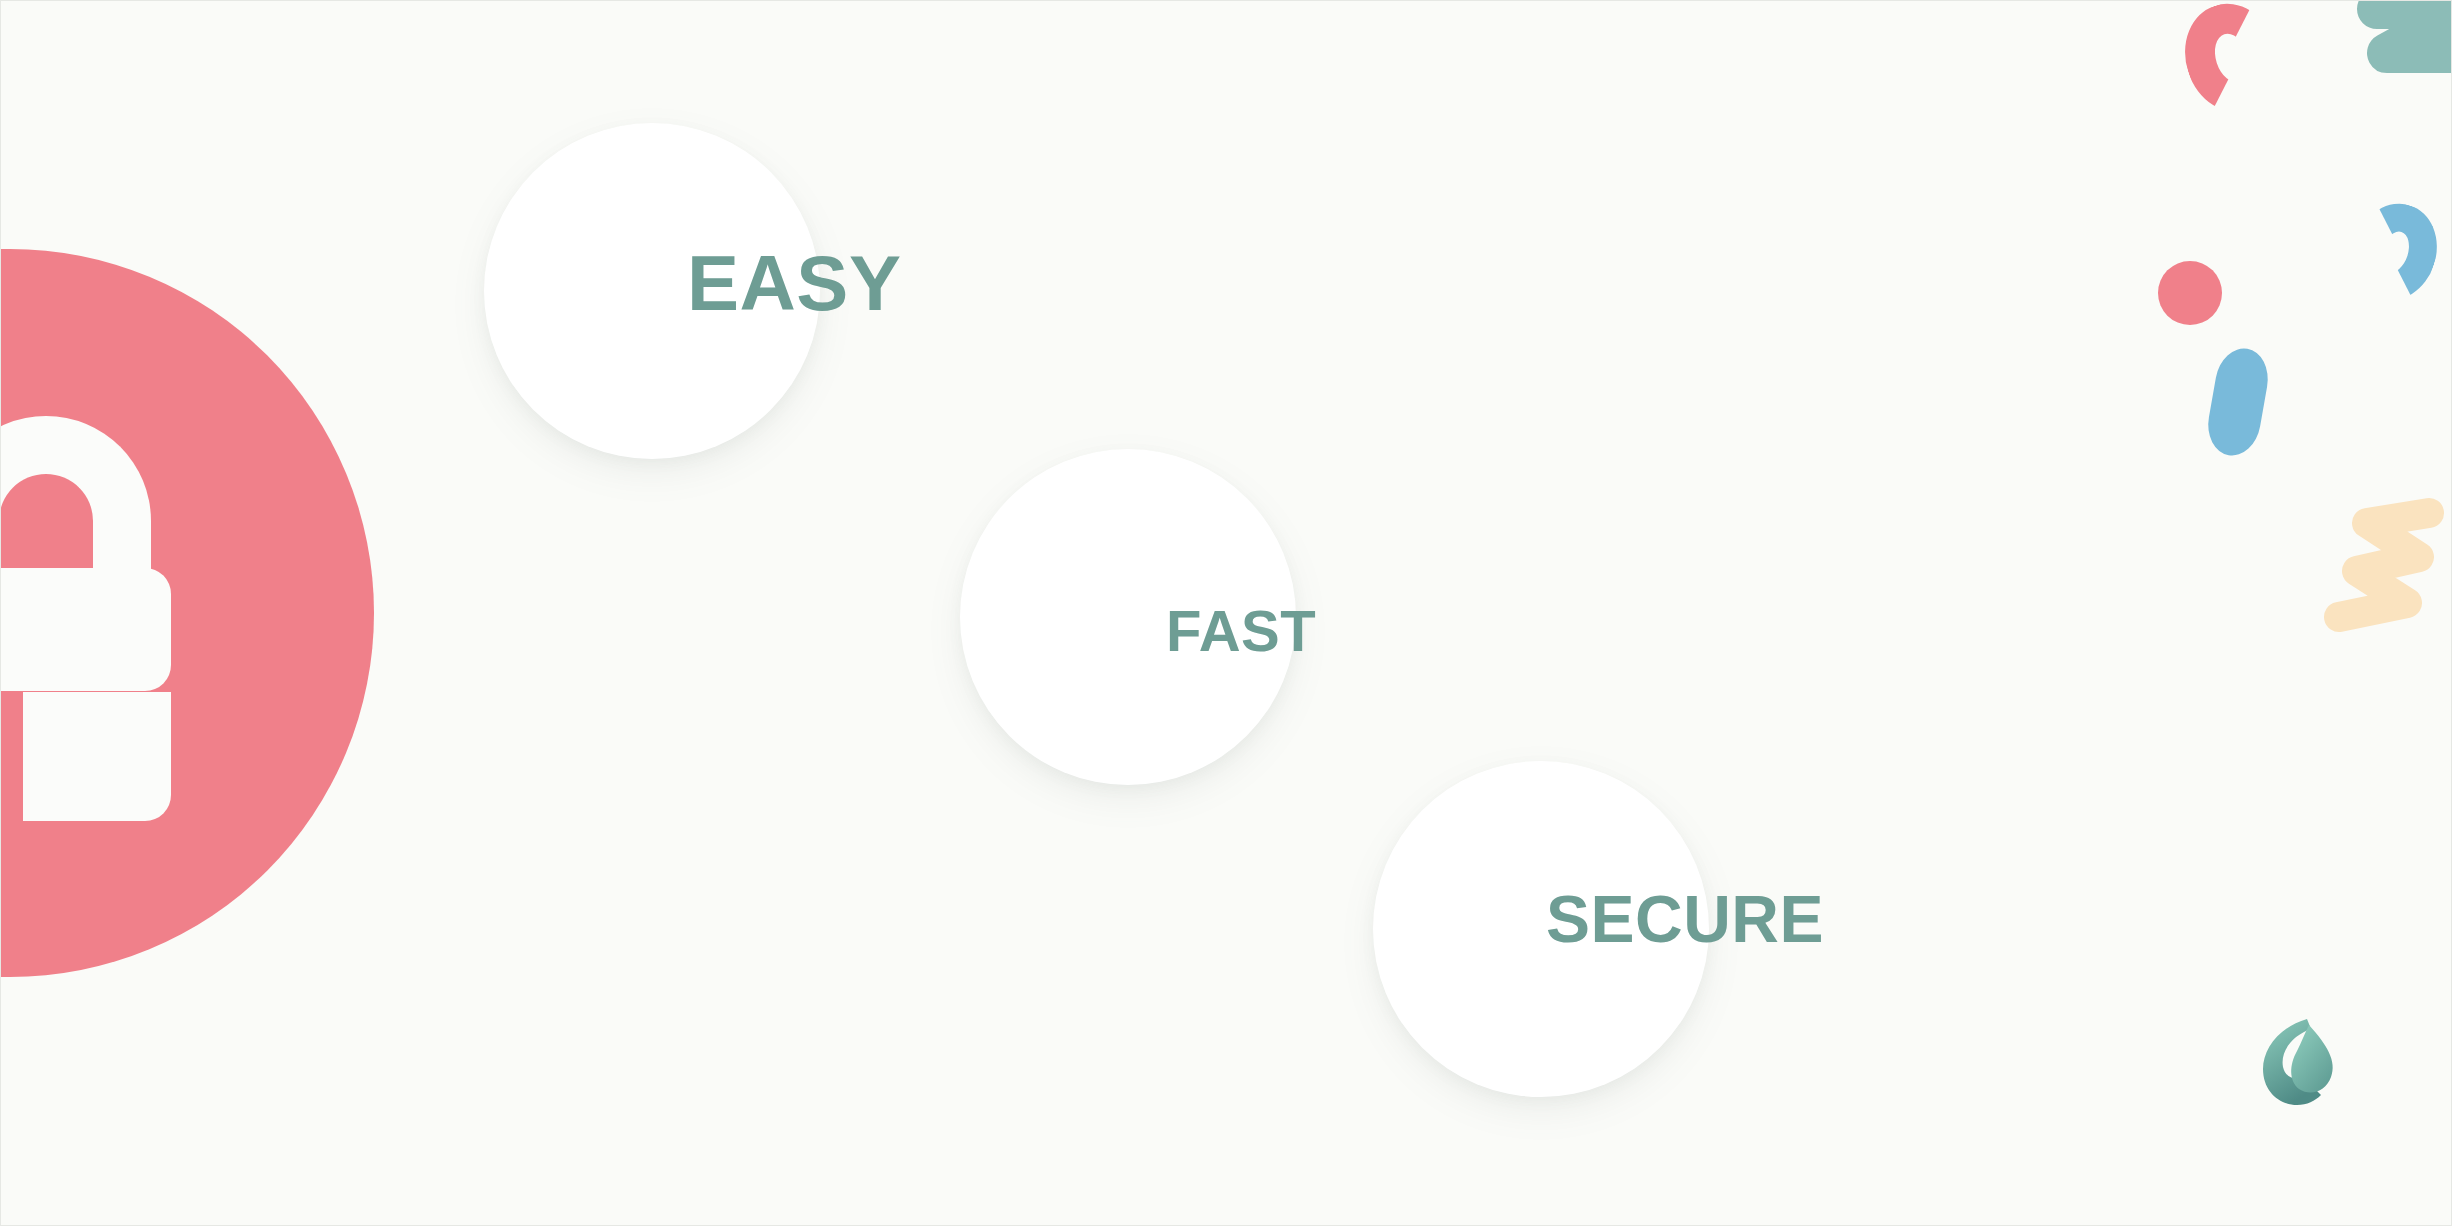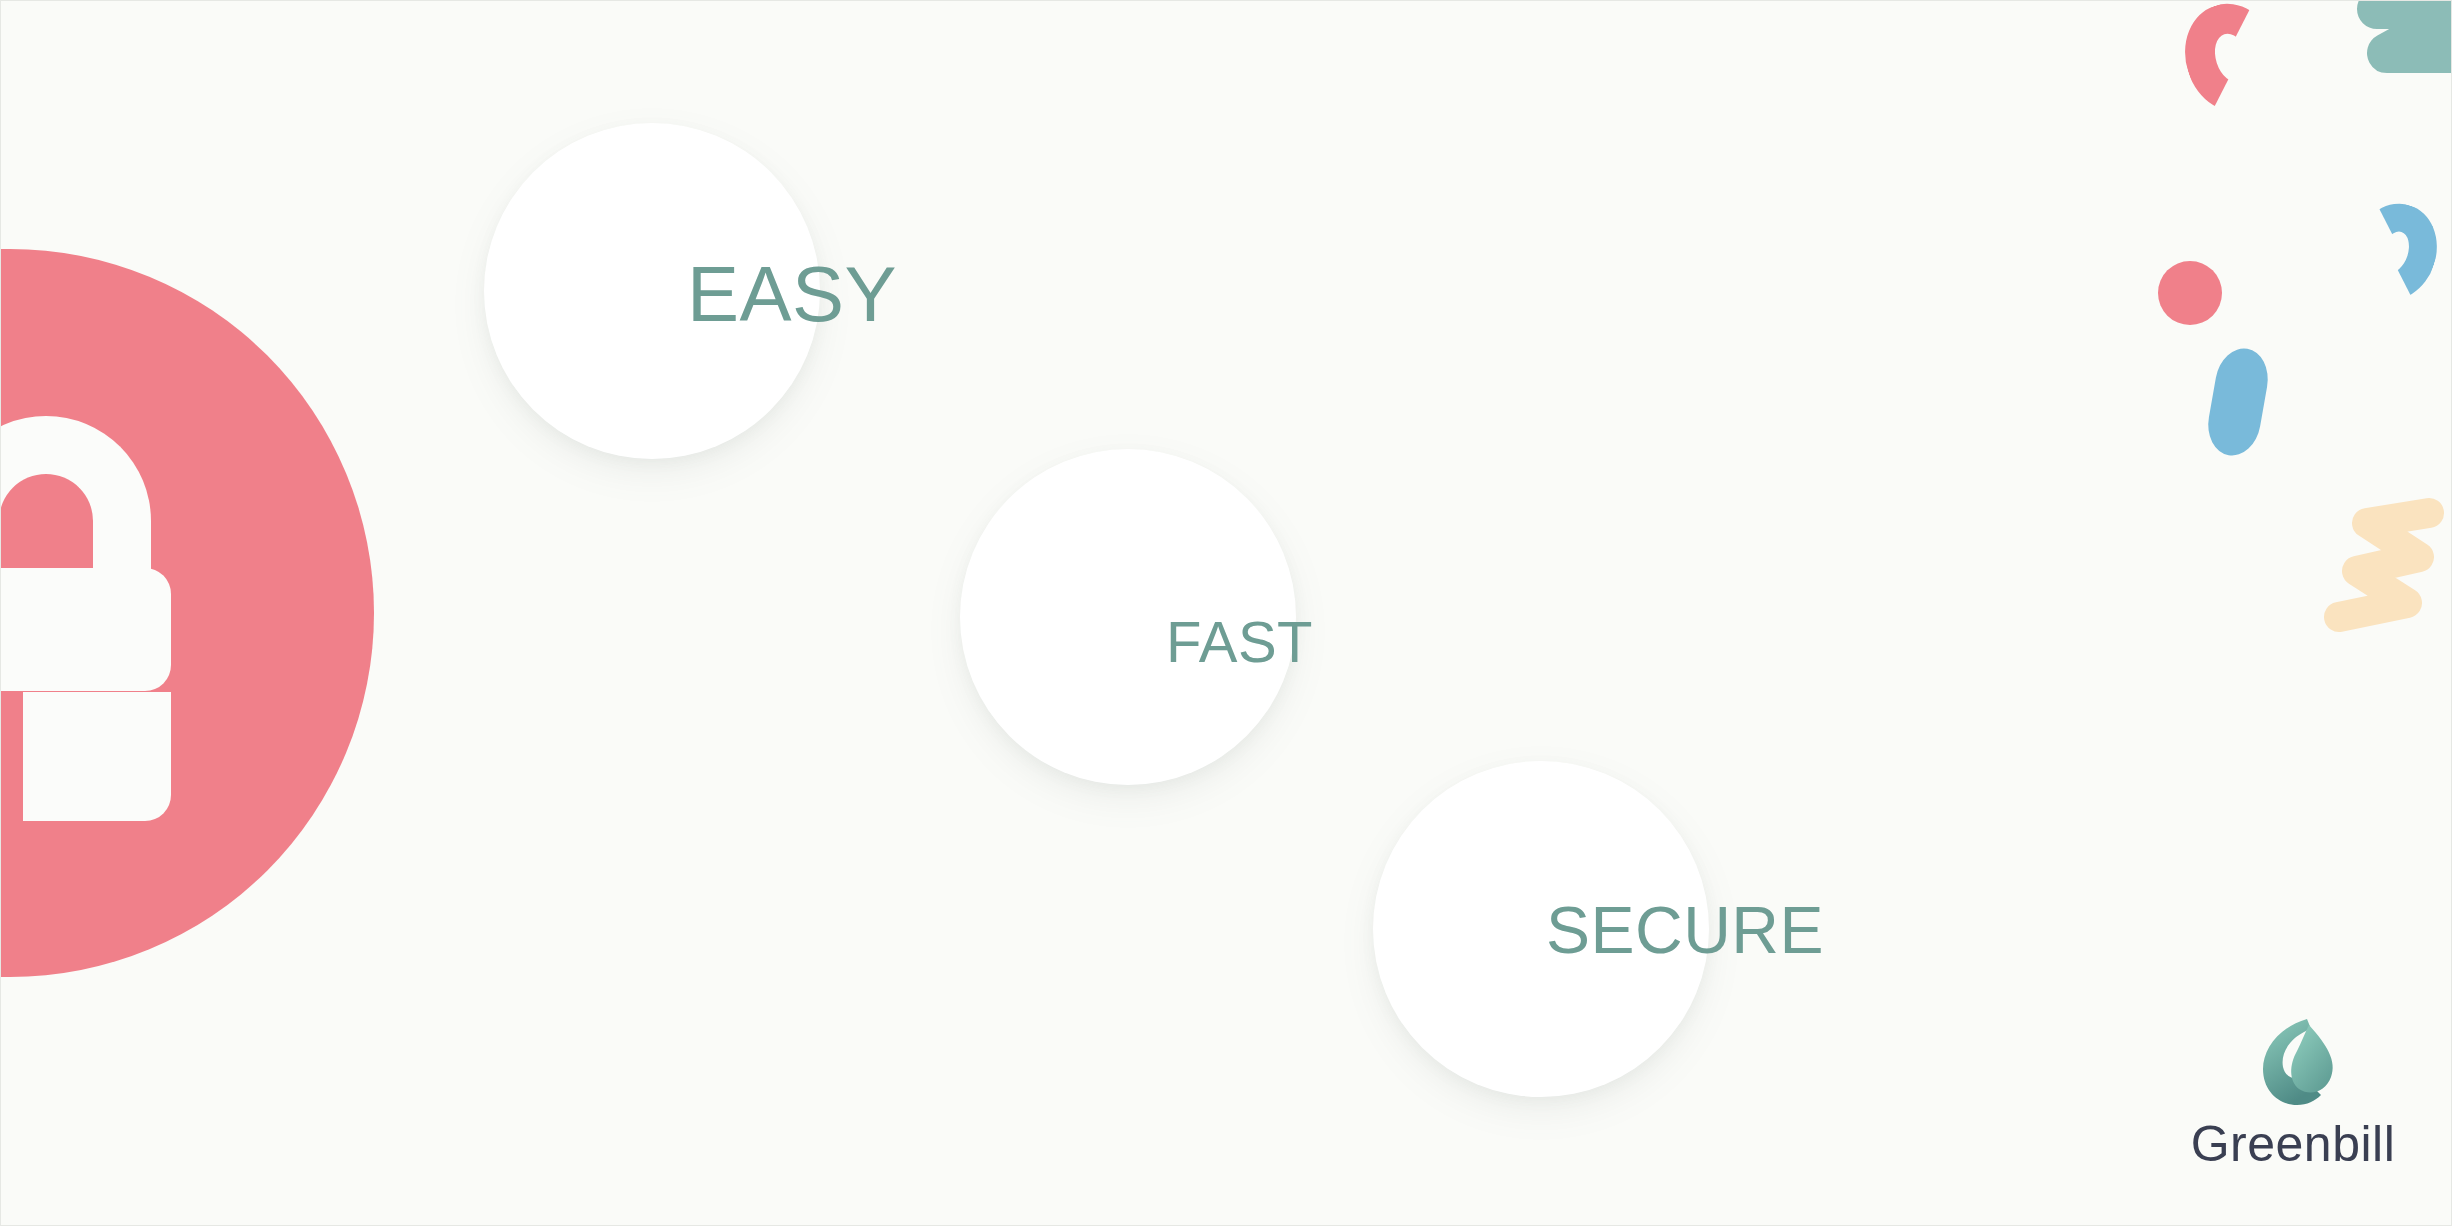--- a/index.html
+++ b/index.html
@@ -71,25 +71,24 @@
   .bubble {
     position: absolute;
     border-radius: 50%;
     background: #ffffff;
     box-shadow: 0 14px 34px rgba(120, 130, 125, 0.10),
                 0 4px 14px rgba(120, 130, 125, 0.06);
   }
   .bubble-label {
     position: absolute;
     color: #6e9d94;
-    font-weight: normal;
+    font-weight: bold;
     letter-spacing: 0.5px;
     white-space: nowrap;
     line-height: 1;
-    margin-top: 11px;
   }
 
   #bubble-easy   { left: 483px;  top: 122px; width: 336px; height: 336px; }
   #label-easy    { left: 686px;  top: 243px; font-size: 78px; }
 
   #bubble-fast   { left: 959px;  top: 448px; width: 336px; height: 336px; }
   #label-fast    { left: 1165px; top: 601px; font-size: 58px; }
 
   #bubble-secure { left: 1372px; top: 760px; width: 336px; height: 336px; }
   #label-secure  { left: 1545px; top: 885px; font-size: 66px; }
@@ -239,16 +238,15 @@
                  C 50 70, 40 66, 38 56
                  C 35 40, 48 24, 66 18
                  Z" fill="url(#gradC)"></path>
         <path d="M 64 14
                  C 82 34, 92 50, 86 66
                  C 81 80, 66 86, 54 78
                  C 44 70, 44 54, 52 40
                  C 56 32, 60 22, 64 14 Z" fill="url(#gradLeaf)"></path>
       </svg>
     </div>
-    <div class="brand-name">Greenbill</div>
   </div>
 
 </div>
 
 </body></html>

